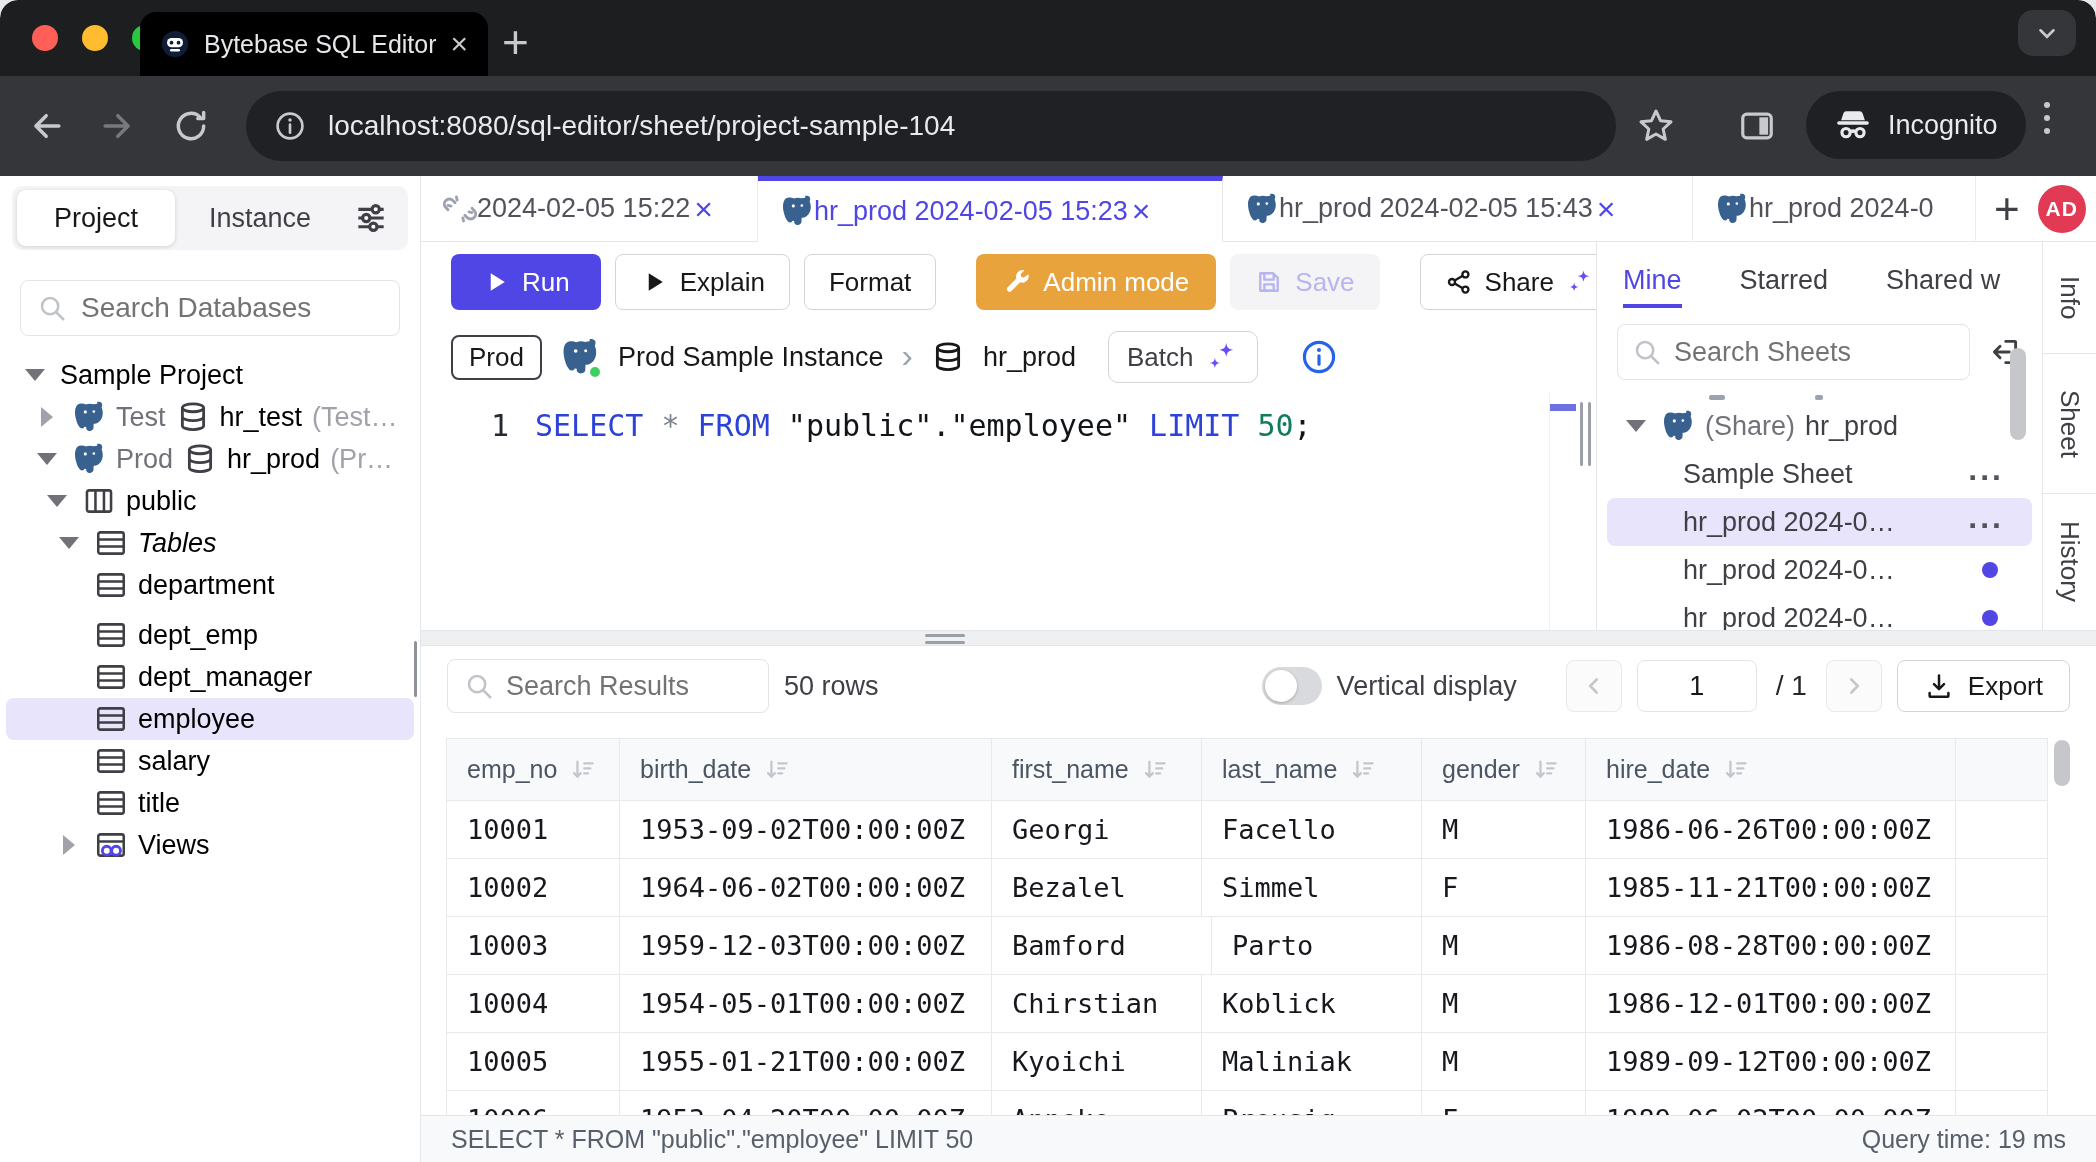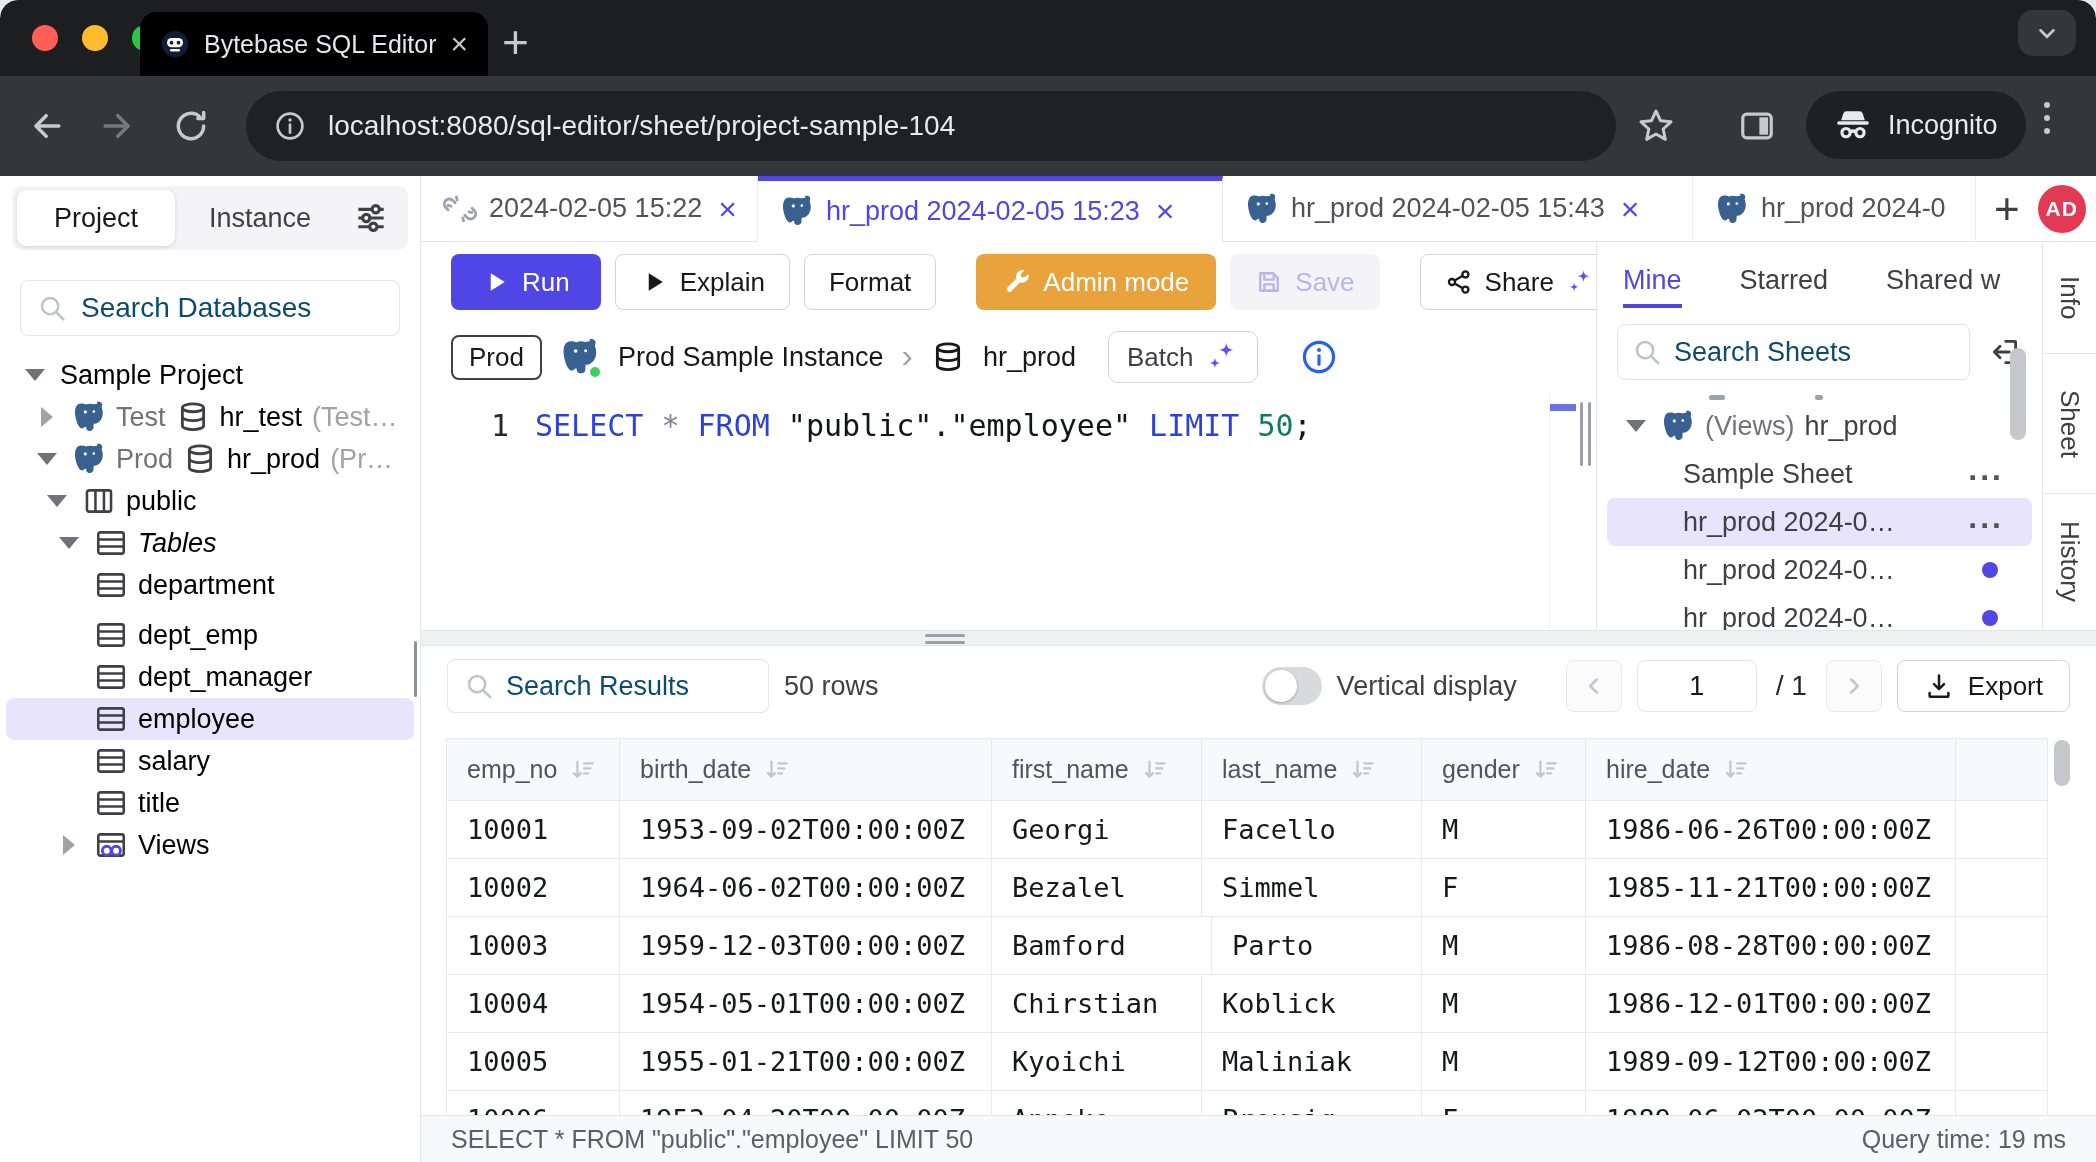--- a/index.html
+++ b/index.html
@@ -39,35 +39,35 @@
   .app{position:absolute;left:0;top:176px;width:2096px;height:986px;background:#fff}
 
   
   .sidebar{position:absolute;left:0;top:0;width:421px;height:986px;background:#fff;border-right:1px solid #e4e6ea}
   .seg-row{margin:10px 12px 0;height:64px;background:#f4f4f6;border-radius:10px;display:flex;align-items:center;position:relative}
   .seg-chip{width:158px;height:56px;margin-left:5px;background:#fff;border-radius:9px;box-shadow:0 1px 4px rgba(0,0,0,.14);display:grid;place-items:center;font-size:27px;color:#18181b}
   .seg-alt{width:170px;text-align:center;font-size:27px;color:#3f3f46}
   .seg-filter{position:absolute;right:18px;width:38px;height:38px;color:#3f3f46}
   .sb-search{margin:30px 20px 0;height:56px;border:1px solid #e4e4e7;border-radius:8px;display:flex;align-items:center;gap:14px;padding:0 16px}
   .search-glass{width:30px;height:30px;color:#c0c3c9}
-  .ph{color:#0c4a6e;font-size:28px;white-space:nowrap}
+  .ph{color:#737373;font-size:28px;white-space:nowrap}
   .tree{margin-top:18px}
   .trow{height:42px;display:flex;align-items:center;gap:10px;font-size:27px;color:#27272a;margin:0 6px;border-radius:8px;white-space:nowrap;overflow:hidden}
   .trow.sel{background:#e7e4fb}
   .caret{width:30px;flex:none;display:inline-flex;justify-content:center;align-items:center}
   .caret.down::before{content:"";border-left:10px solid transparent;border-right:10px solid transparent;border-top:12px solid #71717a}
   .caret.right::before{content:"";border-top:10px solid transparent;border-bottom:10px solid transparent;border-left:12px solid #a1a1aa}
   .tree-ic{width:34px;height:34px;color:#3f3f46}
   .t-gray{color:#71717a}.t-mute{color:#a1a1aa}.t-dark{color:#000000}
   .side-grip{position:absolute;left:414px;top:465px;height:56px;display:flex;gap:5px}
   .side-grip i{width:3px;height:100%;background:#8e939a;border-radius:2px}
 
   
   .tabbar{position:absolute;left:421px;top:0;width:1675px;height:66px;background:#fff;display:flex}
-  .etab{display:flex;align-items:center;gap:12px;padding:0 22px;border-right:1px solid #ecedf0;border-bottom:1px solid #e4e6ea;font-size:27px;color:#52525b;white-space:nowrap;overflow:hidden;position:relative}
+  .etab{display:flex;align-items:center;padding:0 22px;border-right:1px solid #ecedf0;border-bottom:1px solid #e4e6ea;font-size:27px;color:#52525b;white-space:nowrap;overflow:hidden;position:relative}
   .etab.active{color:#4f46e5;border-top:5px solid #4f46e5;border-bottom:1px solid #fff;border-right:1px solid #e4e6ea}
   .ticon{width:34px;height:34px}
   .tclose{color:#4f46e5;font-size:32px;line-height:1;margin-left:4px}
   .tab-rest{flex:1;border-bottom:1px solid #e4e6ea;display:flex;align-items:center;gap:18px;padding:0 18px}
   .plus-btn{font-size:44px;color:#3f3f46;font-weight:300}
   .avatar{width:48px;height:48px;border-radius:50%;background:#e23a55;color:#fff;font-size:21px;font-weight:700;display:grid;place-items:center;letter-spacing:1px;margin-left:auto}
 
   
   .pane{position:absolute;left:421px;top:66px;width:1174px;height:564px;background:#fff}
   .toolbar{height:80px;display:flex;align-items:center;padding-left:30px}
@@ -602,21 +602,21 @@
           </div>
       <div class="sp-row">
             <span class="caret down"></span>
             <span class="ic sp-ic">
               <svg viewBox="0 0 24 24">
                 <path d="M17.8 2.6c-.8 0-1.7.15-2.5.4a9.3 9.3 0 0 0-2.7-.4c-1 0-1.9.2-2.7.5-1-.4-2.3-.7-3.5-.6C4.9 2.6 3.6 3.3 2.9 4.7c-1 2-1 5-.3 8 .5 2.2 1.3 4.6 2.4 6 .6.8 1.4 1.5 2.4 1.4.7-.1 1.2-.6 1.5-1.2l1.2.2c-.2.8 0 1.6.5 2.1.6.6 1.5.8 2.4.6 1-.2 1.8-.7 2.1-1.6.1-.4.1-1 .1-1.5l.1-2c1.2 0 2.3-.3 3.2-.9 1.4-.9 2.4-2.3 2.9-4.1.4-1.6.5-3.5-.1-5.3l-.4-1.2c.5-1.1.6-2.1.1-2.9-.6-1-1.8-1.2-3.2-1.1z" fill="#39618f"></path>
                 <circle cx="9.4" cy="8.4" r="1.1" fill="#fff"></circle>
                 <circle cx="15.4" cy="8.2" r=".9" fill="#fff"></circle>
               </svg>
             </span>
-            <span class="t-gray">(Views)</span>
+            <span class="t-gray">(Share)</span>
             <span>hr_prod</span>
           </div>
           <div class="sp-row item">
             <span class="lbl">Sample Sheet</span>
             <span class="menu-dots">...</span>
           </div>
           <div class="sp-row item sel">
             <span class="lbl">hr_prod 2024-0…</span>
             <span class="menu-dots">...</span>
           </div>

